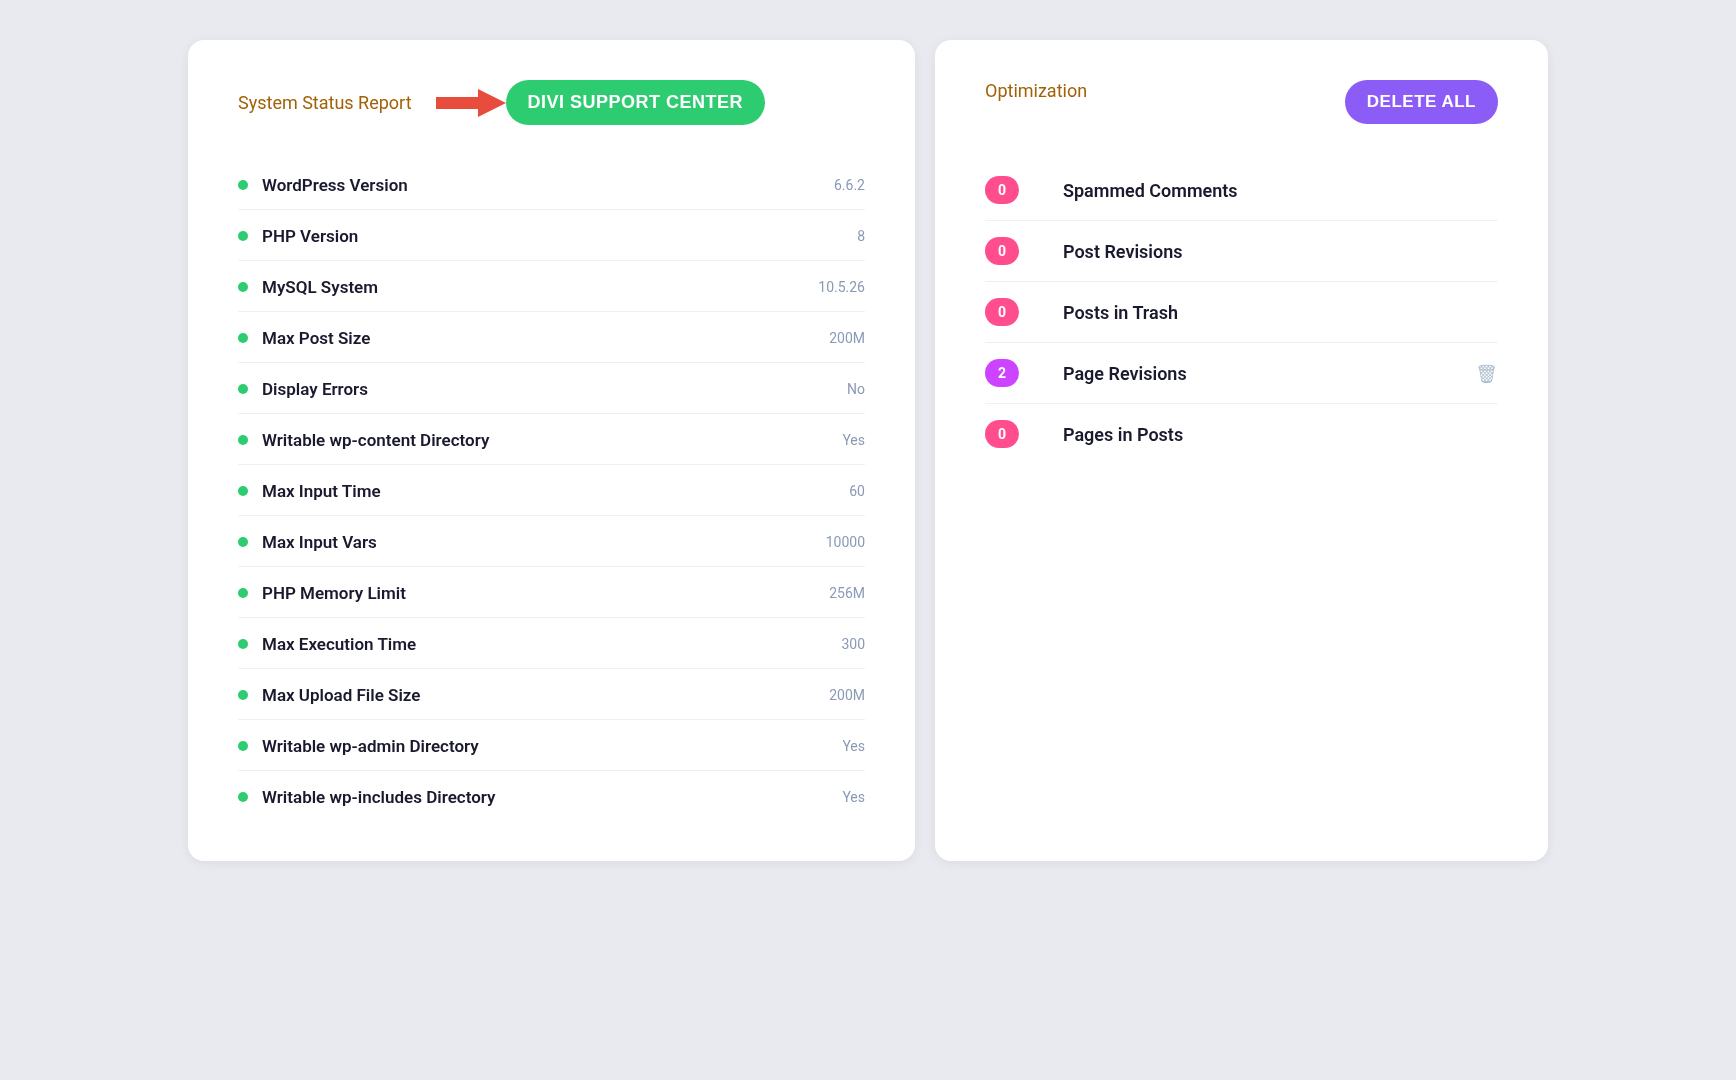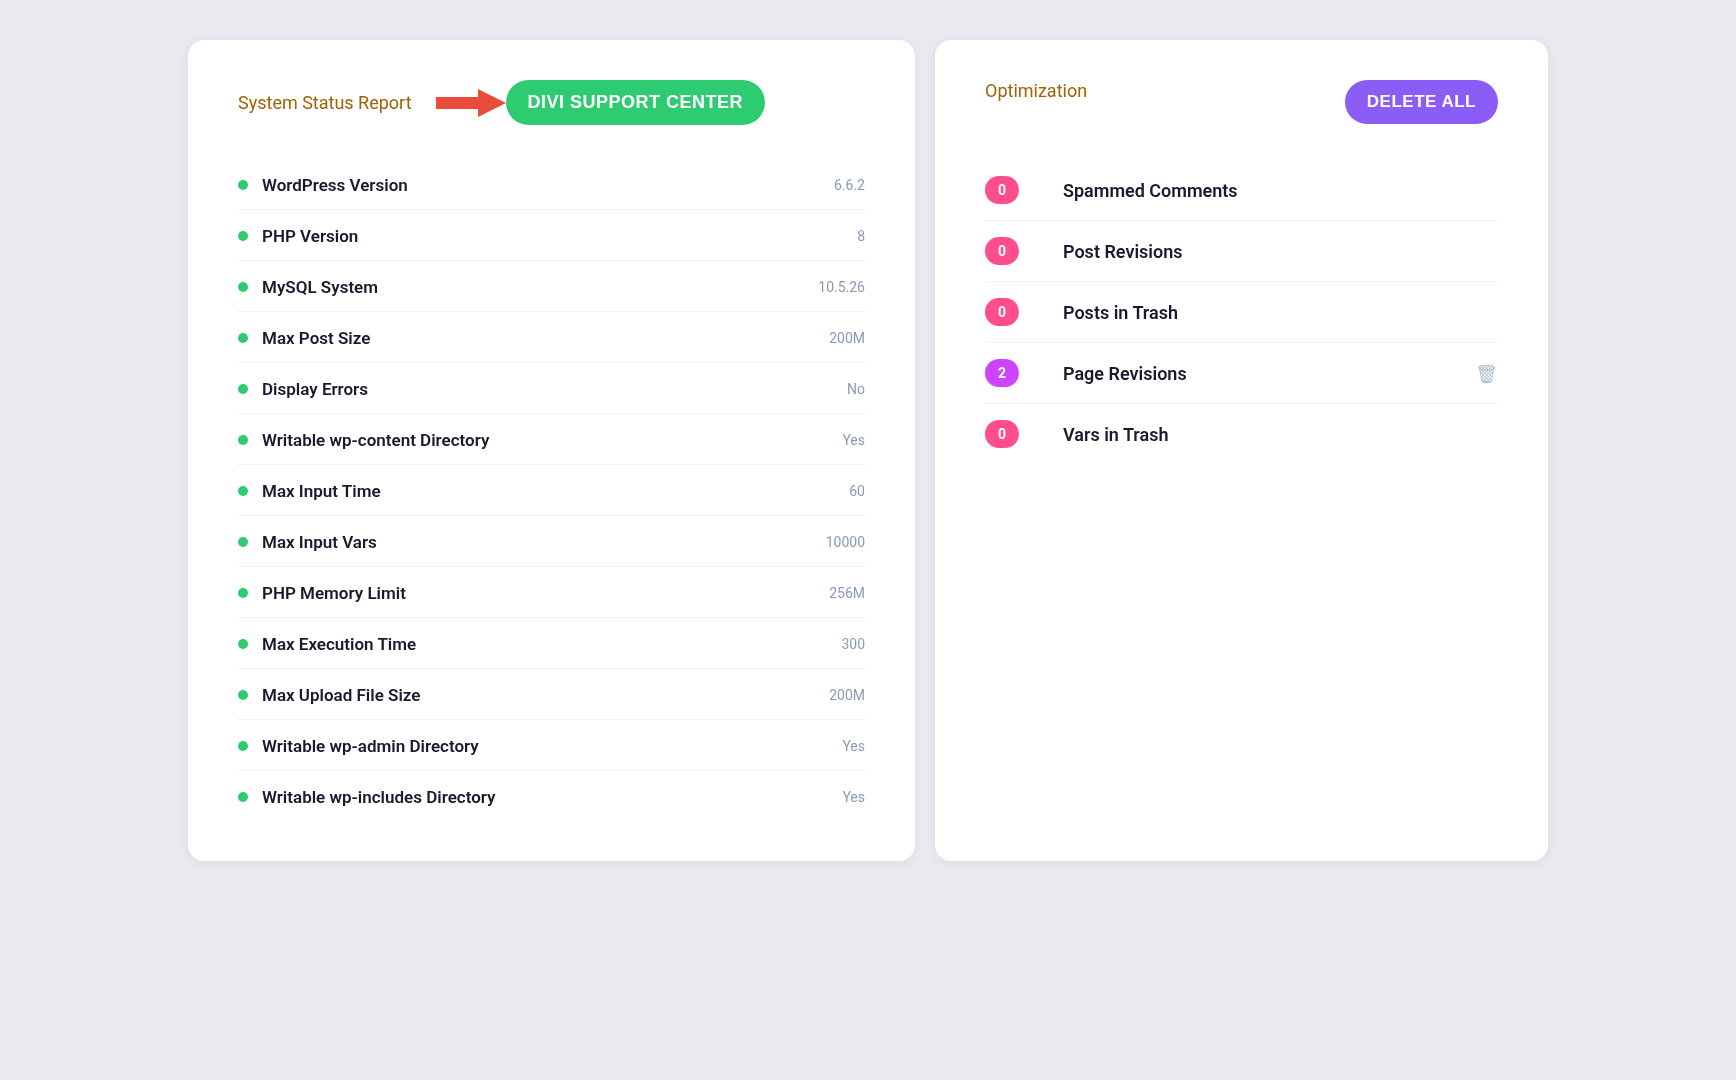--- a/index.html
+++ b/index.html
@@ -333,19 +333,19 @@
       <span class="opt-label">Posts in Trash</span>
 
     </li>
         <li class="opt-item">
       <span class="opt-badge has-items">2</span>
       <span class="opt-label">Page Revisions</span>
       <span class="trash-icon" title="Delete">🗑</span>
     </li>
         <li class="opt-item">
       <span class="opt-badge">0</span>
-      <span class="opt-label">Vars in Trash</span>
+      <span class="opt-label">Pages in Posts</span>
 
     </li>
       </ul>
   </div>
 
 </div>
 
 </body></html>

